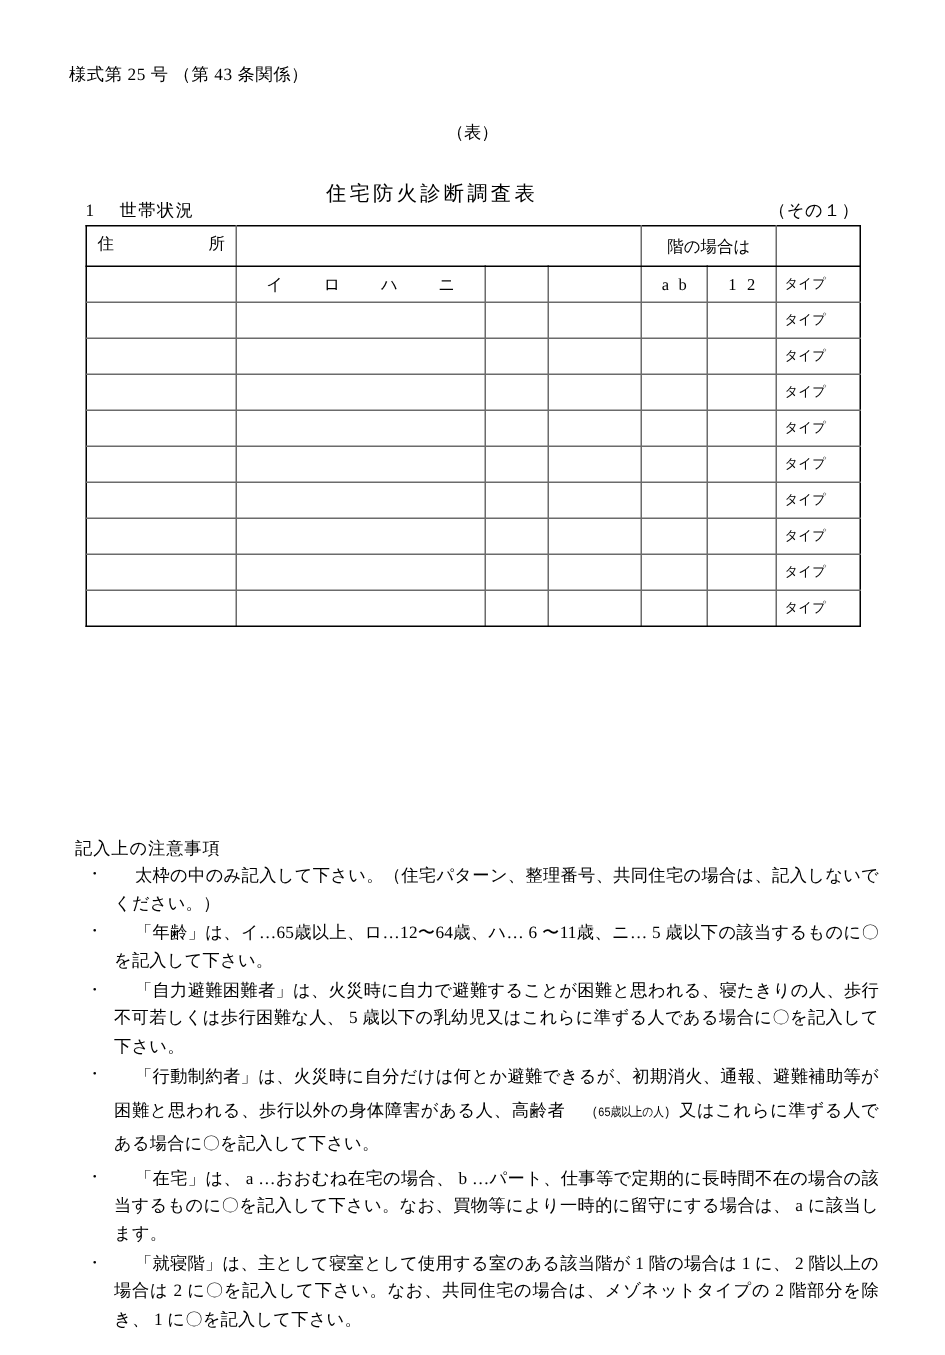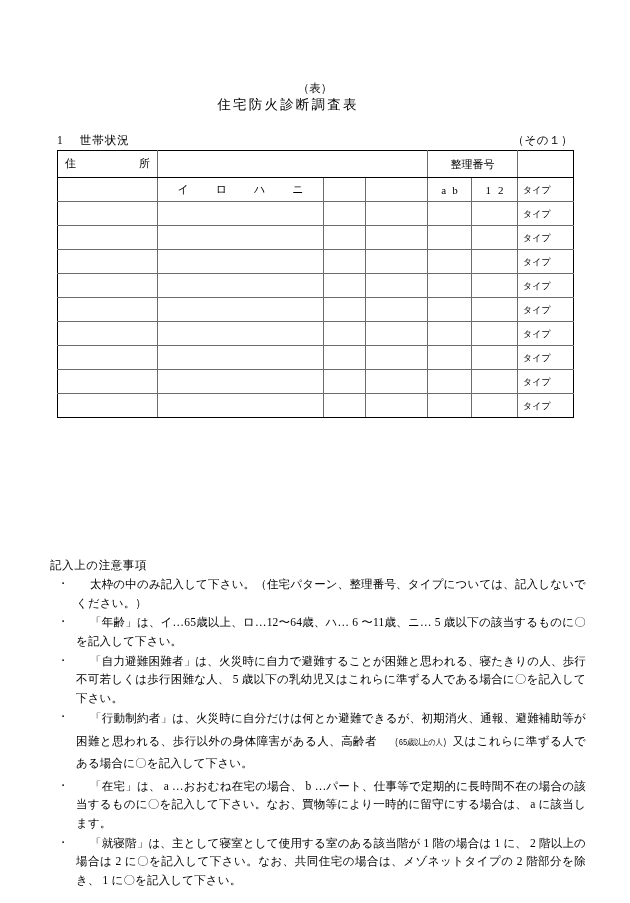--- a/index.html
+++ b/index.html
@@ -33,21 +33,21 @@
   }
   .omote {
     position: absolute;
     left: 0; top: 81px;
     width: 630px;
     text-align: center;
     font-size: 11.5px;
   }
   .doc-title {
     position: absolute;
-    left: 0; top: 96px;
+    left: 0; top: 120px;
     width: 576px;
     text-align: center;
     font-size: 13.5px;
     letter-spacing: 2.2px;
   }
   .section-line {
     position: absolute;
     left: 57px;
     top: 133px;
     width: 516px;
@@ -183,20 +183,21 @@
     transform: scaleX(0.85);
     transform-origin: center;
     letter-spacing: -0.2px;
   }
 </style>
 </head>
 <body>
 
 <div class="page">
 
+  <div class="form-no">様式第 25 号 （第 43 条関係）</div>
   <div class="omote">（表）</div>
   <div class="doc-title">住宅防火診断調査表</div>
 
   <div class="section-line">
     <span class="sheet-no">（その１）</span>
     <span class="sec-no">1</span>
     <span class="sec-label">世帯状況</span>
   </div>
 
   <div class="tbl-wrap">
@@ -211,21 +212,21 @@
         <col style="width:56px">
       </colgroup>
 
       <tbody>
 
       <tr>
         <td class="h-mid lbl">
           <span class="spread">住所</span>
         </td>
         <td class="h-mid" colspan="3"></td>
-        <td class="h-mid center thick-left" colspan="2">整理番号</td>
+        <td class="h-mid center thick-left" colspan="2">階の場合は</td>
         <td class="h-mid"></td>
       </tr>
 
 
       </tbody>
         <tbody id="data-rows">
           <tr>
             <td class="h-row "></td>
             <td class="h-row ">
               <div class="opts">
@@ -334,21 +335,21 @@
           </tr>
         </tbody>
     </table>
   </div>
 
   <div class="notes">
     <div class="notes-title">記入上の注意事項</div>
     <div id="notes-list">
         <div class="note">
           <div class="bullet">・</div>
-          <div class="body">太枠の中のみ記入して下さい。（住宅パターン、整理番号、タイプについては、記入しないでください。）</div>
+          <div class="body">太枠の中のみ記入して下さい。（住宅パターン、整理番号、共同住宅の場合は、記入しないでください。）</div>
         </div>
         <div class="note">
           <div class="bullet">・</div>
           <div class="body">「年齢」は、イ…65歳以上、ロ…12〜64歳、ハ… 6 〜11歳、ニ… 5 歳以下の該当するものに〇を記入して下さい。</div>
         </div>
         <div class="note">
           <div class="bullet">・</div>
           <div class="body">「自力避難困難者」は、火災時に自力で避難することが困難と思われる、寝たきりの人、歩行不可若しくは歩行困難な人、 5 歳以下の乳幼児又はこれらに準ずる人である場合に〇を記入して下さい。</div>
         </div>
         <div class="note loose">

